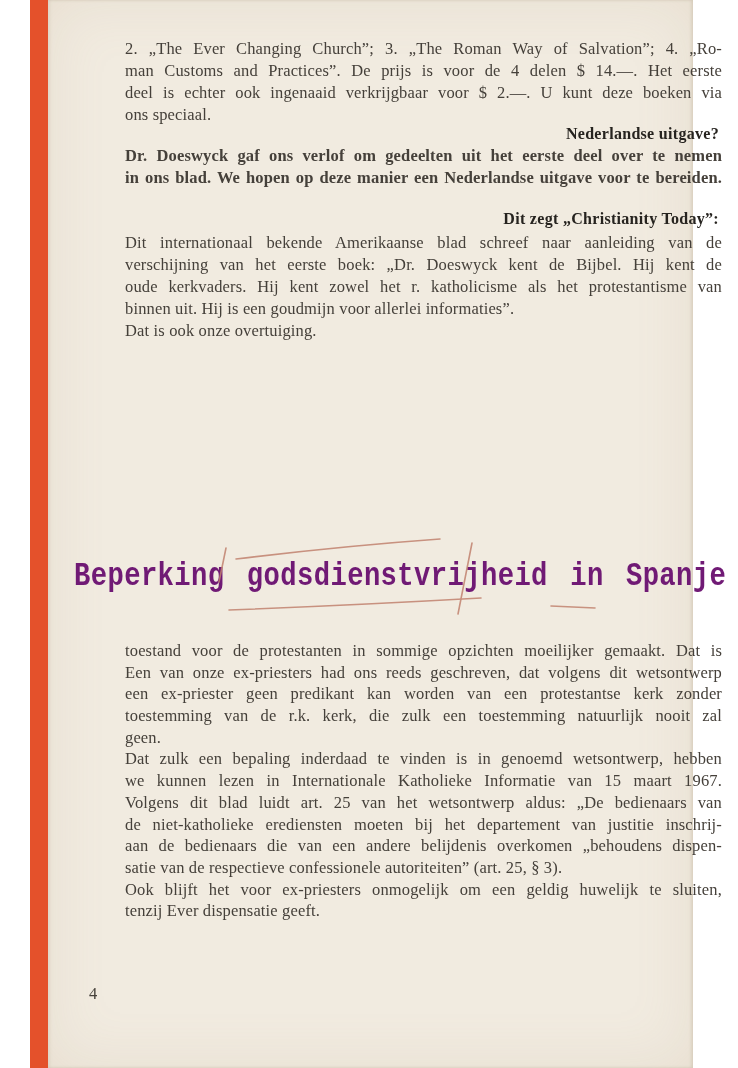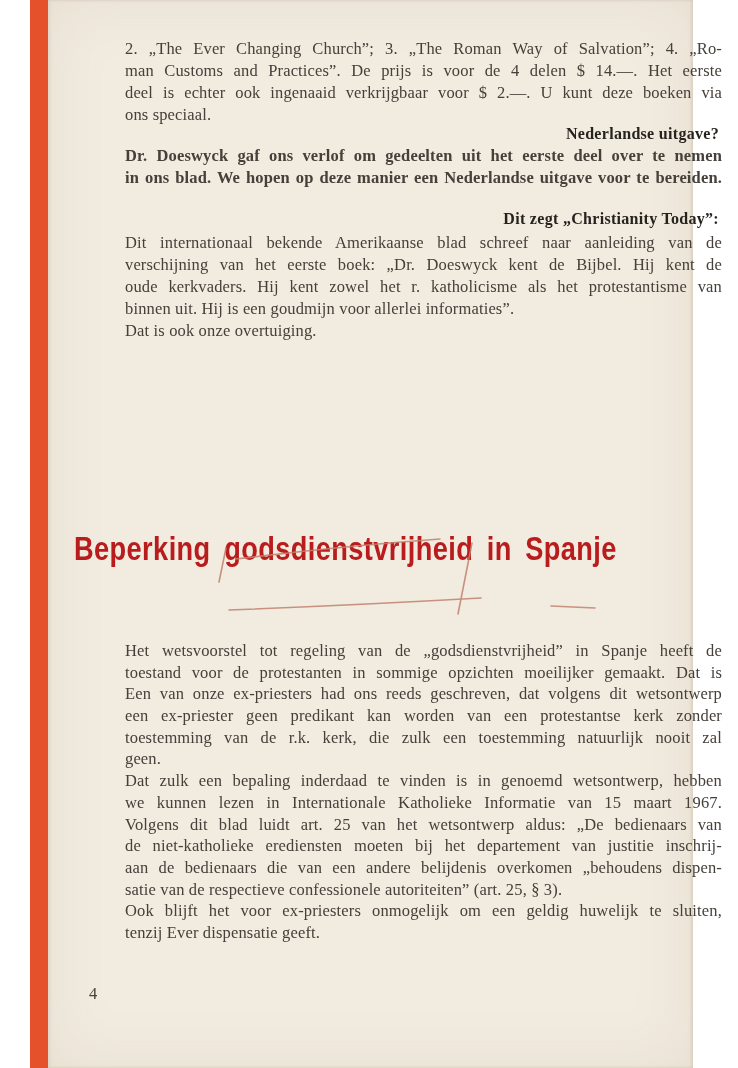--- a/index.html
+++ b/index.html
@@ -21,24 +21,24 @@
   .line{white-space:nowrap;overflow:visible;}
   .top-lines .line{height:22px;line-height:22px;font-size:16.5px;letter-spacing:0.15px;}
   .body-lines .line{height:21.7px;line-height:21.7px;font-size:16.5px;letter-spacing:0.15px;}
   .j{text-align:justify;text-align-last:justify;}
   .nj{text-align:left;}
   .sub-heading{
     font-weight:bold;font-size:16px;letter-spacing:0.3px;
     text-align:right;color:#26231f;width:594px;
   }
   .main-heading{
-    position:absolute;left:26px;top:528px;width:610px;
-    font-family:Liberation Sans, sans-serif;
+    position:absolute;left:26px;top:556px;width:610px;
+    font-family:Liberation Mono, monospace;
     font-weight:bold;font-size:34px;line-height:40px;
-    color:#b91c1c;white-space:nowrap;
+    color:#701a75;white-space:nowrap;
   }
   .main-heading .squeeze{
     display:inline-block;transform:scaleX(0.8);transform-origin:left center;
     letter-spacing:0.5px;word-spacing:7px;
   }
   .page-number{position:absolute;left:41px;top:984px;font-size:16.5px;color:#45403a;}
   .pencil-marks{position:absolute;left:0;top:0;width:645px;height:1068px;pointer-events:none;}
 </style>
 </head>
 <body>
@@ -79,21 +79,20 @@
     <g stroke="#c1826f" stroke-width="1.6" fill="none" stroke-linecap="round" opacity="0.85">
       <path d="M 188,559 Q 295,546 392,539"></path>
       <path d="M 181,610 Q 310,605 433,598"></path>
       <path d="M 178,548 L 171,582"></path>
       <path d="M 424,543 L 410,614"></path>
       <path d="M 503,606 L 547,608"></path>
     </g>
   </svg>
 
   <div class="block body-lines" style="top:640px;">
-      <div class="line j">Het wetsvoorstel tot regeling van de „godsdienstvrijheid” in Spanje heeft de</div>
       <div class="line j">toestand voor de protestanten in sommige opzichten moeilijker gemaakt. Dat is</div>
       <div class="line j">Een van onze ex-priesters had ons reeds geschreven, dat volgens dit wetsontwerp</div>
       <div class="line j">een ex-priester geen predikant kan worden van een protestantse kerk zonder</div>
       <div class="line j">toestemming van de r.k. kerk, die zulk een toestemming natuurlijk nooit zal</div>
       <div class="line nj">geen.</div>
       <div class="line j">Dat zulk een bepaling inderdaad te vinden is in genoemd wetsontwerp, hebben</div>
       <div class="line j">we kunnen lezen in Internationale Katholieke Informatie van 15 maart 1967.</div>
       <div class="line j">Volgens dit blad luidt art. 25 van het wetsontwerp aldus: „De bedienaars van</div>
       <div class="line j">de niet-katholieke erediensten moeten bij het departement van justitie inschrij-</div>
       <div class="line j">aan de bedienaars die van een andere belijdenis overkomen „behoudens dispen-</div>

